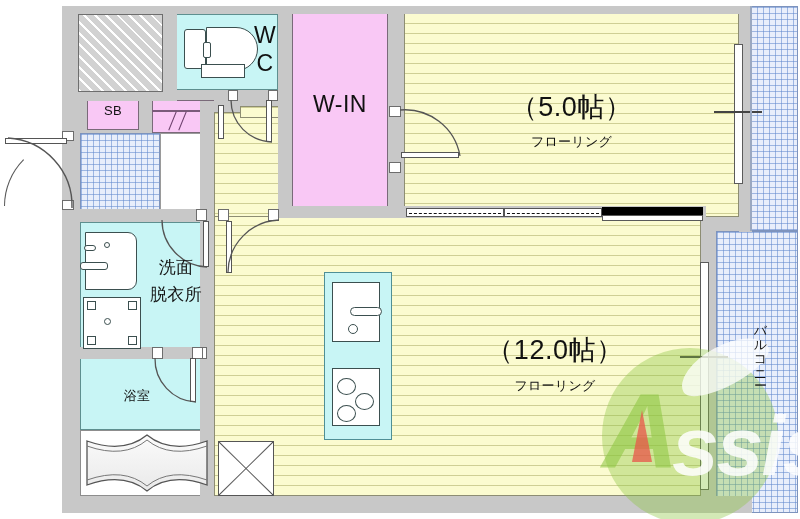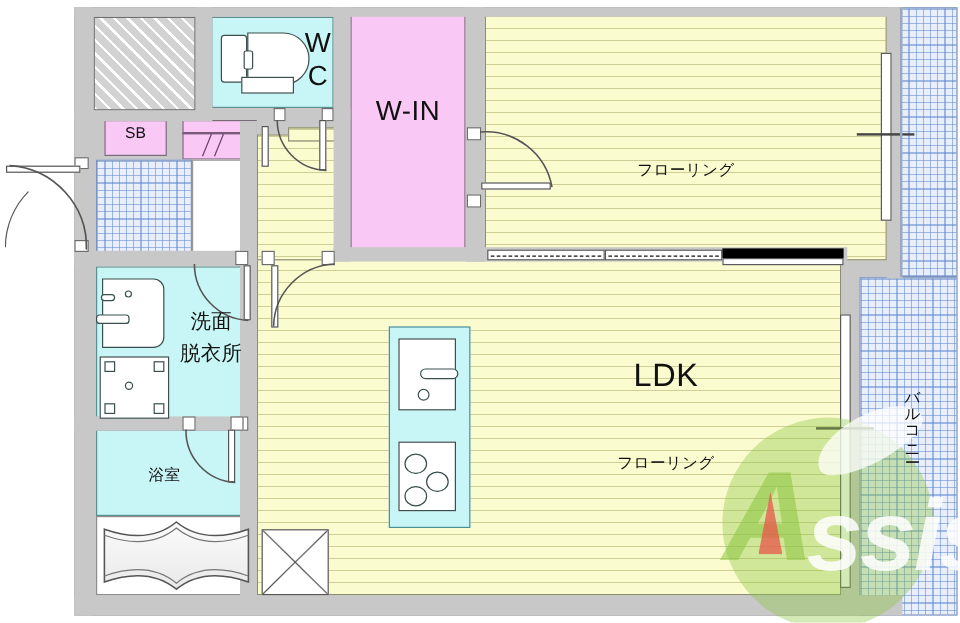--- a/index.html
+++ b/index.html
@@ -296,26 +296,27 @@
   <div class="xbox" style="left:218px;top:441px;width:56px;height:55px;"></div>
 
   <div id="wm" style="left:586px;top:340px;width:214px;height:179px;">
     <div class="disc" style="left:16px;top:8px;width:176px;height:176px;"></div>
     <div class="swoosh" style="left:90px;top:6px;width:96px;height:40px;"></div>
     <div class="wA" style="left:16px;top:38px;font-size:106px;line-height:1;font-style:italic;">A</div>
     <div class="wAred" style="left:46px;top:70px;width:20px;height:52px;"></div>
     <div class="wtext" style="left:86px;top:64px;font-size:84px;line-height:1;">ssist</div>
   </div>
 
+  <div class="lbl lbl-xl" style="left:404px;top:92px;width:335px;">（5.0帖）</div>
   <div class="lbl lbl-md" style="left:404px;top:134px;width:335px;">フローリング</div>
 
-  <div class="lbl lbl-xl" style="left:420px;top:298px;width:270px;">LDK</div>
+  <div class="lbl lbl-xl" style="left:420px;top:335px;width:270px;">（12.0帖）</div>
   <div class="lbl lbl-md" style="left:420px;top:378px;width:270px;">フローリング</div>
 
-  <div class="lbl lbl-lg" style="left:292px;top:79px;width:96px;">W-IN</div>
+  <div class="lbl lbl-lg" style="left:292px;top:91px;width:96px;">W-IN</div>
 
   <div class="lbl lbl-lg" style="left:250px;top:22px;width:30px;">W</div>
   <div class="lbl lbl-lg" style="left:250px;top:50px;width:30px;">C</div>
 
   <div class="lbl lbl-md" style="left:87px;top:103px;width:52px;">SB</div>
 
 
   <div class="lbl lbl-sm" style="left:140px;top:258px;width:72px;">洗面</div>
   <div class="lbl lbl-sm" style="left:136px;top:285px;width:80px;">脱衣所</div>
 

